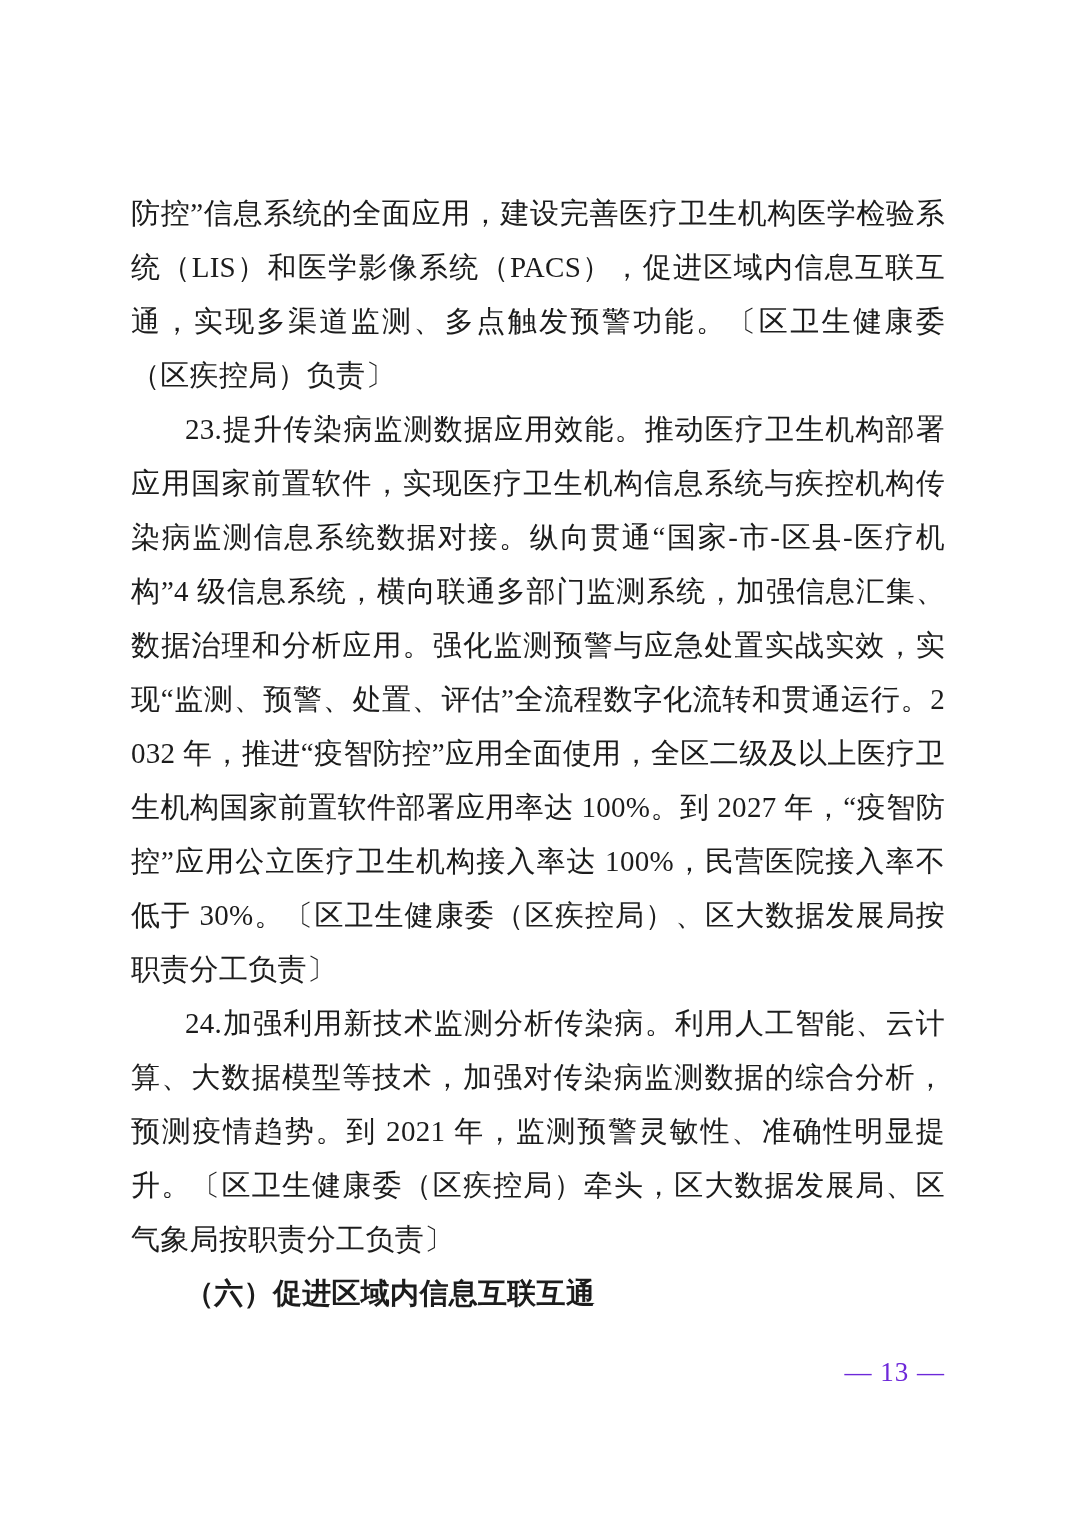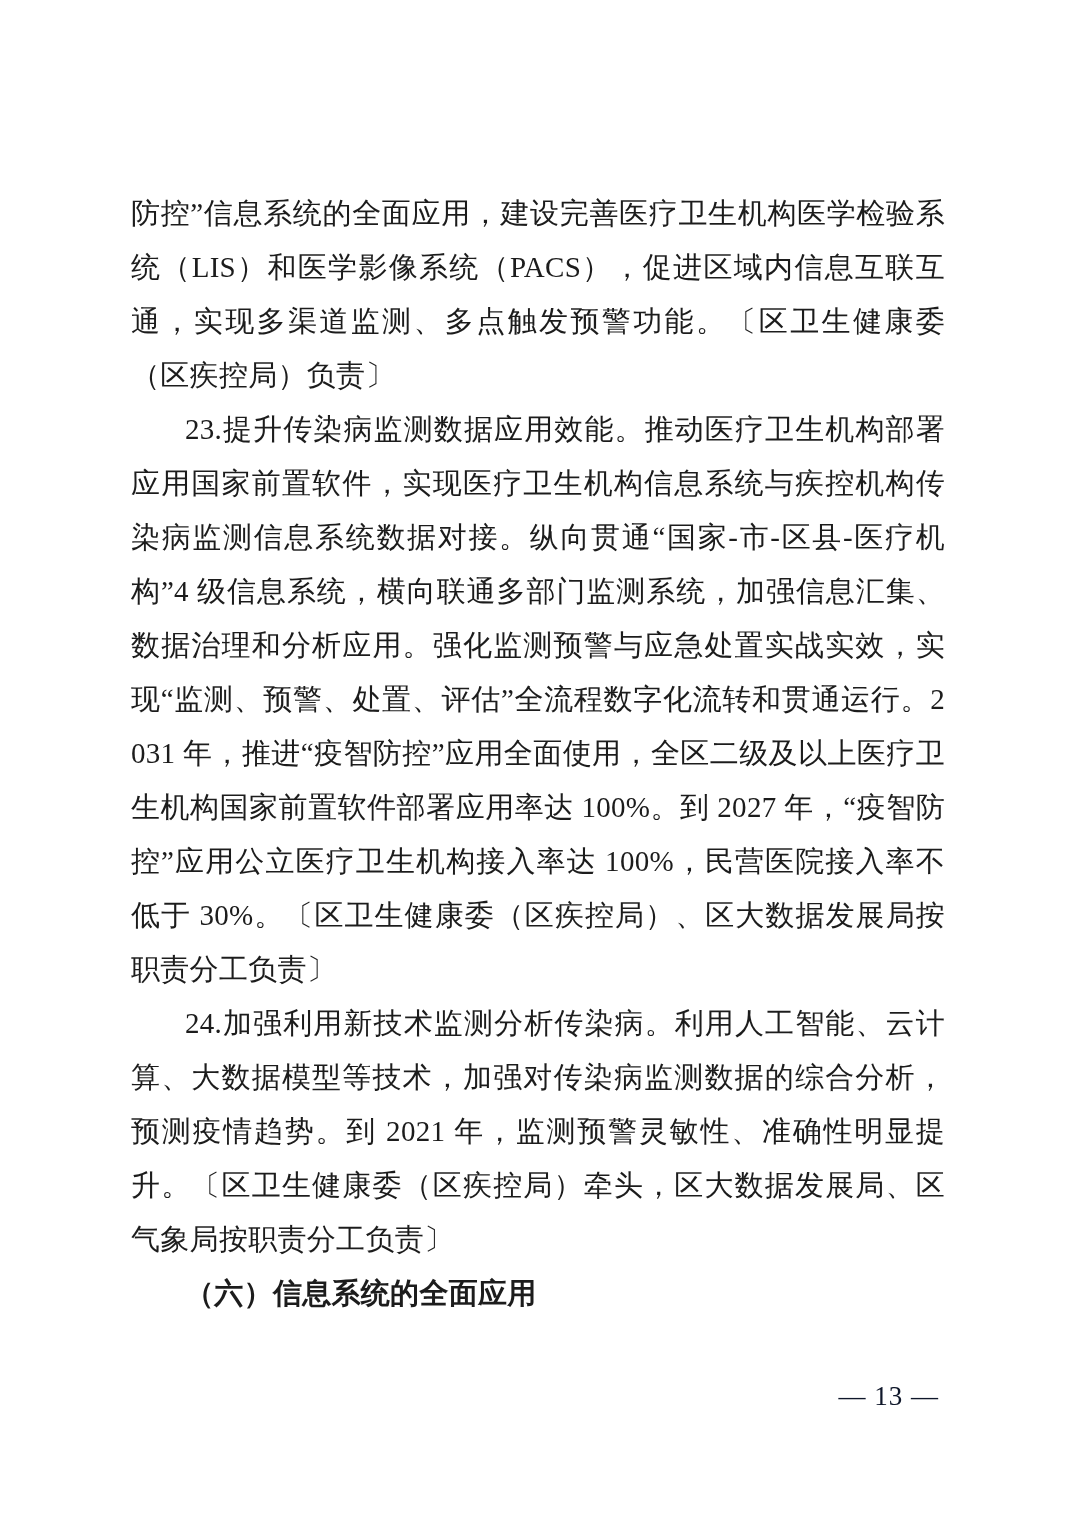--- a/index.html
+++ b/index.html
@@ -26,32 +26,31 @@
     text-align: justify;
     text-justify: inter-ideograph;
     word-break: break-all;
   }
   .para { text-indent: 54px; }
   .para.no-indent { text-indent: 0; }
   .para.heading { font-weight: bold; }
   .page-footer {
     position: absolute;
     top: 1356px;
-    right: 135px;
+    right: 129px;
     font-size: 27px;
     line-height: 32px;
     letter-spacing: 1px;
-    color: #0f172a;
-    margin-top: 24px;
+    color: #6d28d9;
   }
 </style>
 </head>
 <body>
 
 <div class="page">
   <div class="body-text">
     <p class="para no-indent">防控”信息系统的全面应用，建设完善医疗卫生机构医学检验系统（LIS）和医学影像系统（PACS），促进区域内信息互联互通，实现多渠道监测、多点触发预警功能。〔区卫生健康委（区疾控局）负责〕</p>
-    <p class="para">23.提升传染病监测数据应用效能。推动医疗卫生机构部署应用国家前置软件，实现医疗卫生机构信息系统与疾控机构传染病监测信息系统数据对接。纵向贯通“国家-市-区县-医疗机构”4 级信息系统，横向联通多部门监测系统，加强信息汇集、数据治理和分析应用。强化监测预警与应急处置实战实效，实现“监测、预警、处置、评估”全流程数字化流转和贯通运行。2031 年，推进“疫智防控”应用全面使用，全区二级及以上医疗卫生机构国家前置软件部署应用率达 100%。到 2027 年，“疫智防控”应用公立医疗卫生机构接入率达 100%，民营医院接入率不低于 30%。〔区卫生健康委（区疾控局）、区大数据发展局按职责分工负责〕</p>
+    <p class="para">23.提升传染病监测数据应用效能。推动医疗卫生机构部署应用国家前置软件，实现医疗卫生机构信息系统与疾控机构传染病监测信息系统数据对接。纵向贯通“国家-市-区县-医疗机构”4 级信息系统，横向联通多部门监测系统，加强信息汇集、数据治理和分析应用。强化监测预警与应急处置实战实效，实现“监测、预警、处置、评估”全流程数字化流转和贯通运行。2032 年，推进“疫智防控”应用全面使用，全区二级及以上医疗卫生机构国家前置软件部署应用率达 100%。到 2027 年，“疫智防控”应用公立医疗卫生机构接入率达 100%，民营医院接入率不低于 30%。〔区卫生健康委（区疾控局）、区大数据发展局按职责分工负责〕</p>
     <p class="para">24.加强利用新技术监测分析传染病。利用人工智能、云计算、大数据模型等技术，加强对传染病监测数据的综合分析，预测疫情趋势。到 2021 年，监测预警灵敏性、准确性明显提升。〔区卫生健康委（区疾控局）牵头，区大数据发展局、区气象局按职责分工负责〕</p>
-    <p class="para heading">（六）信息系统的全面应用</p>
+    <p class="para heading">（六）促进区域内信息互联互通</p>
   </div>
   <div class="page-footer">— 13 —</div>
 </div>
 
 </body></html>

